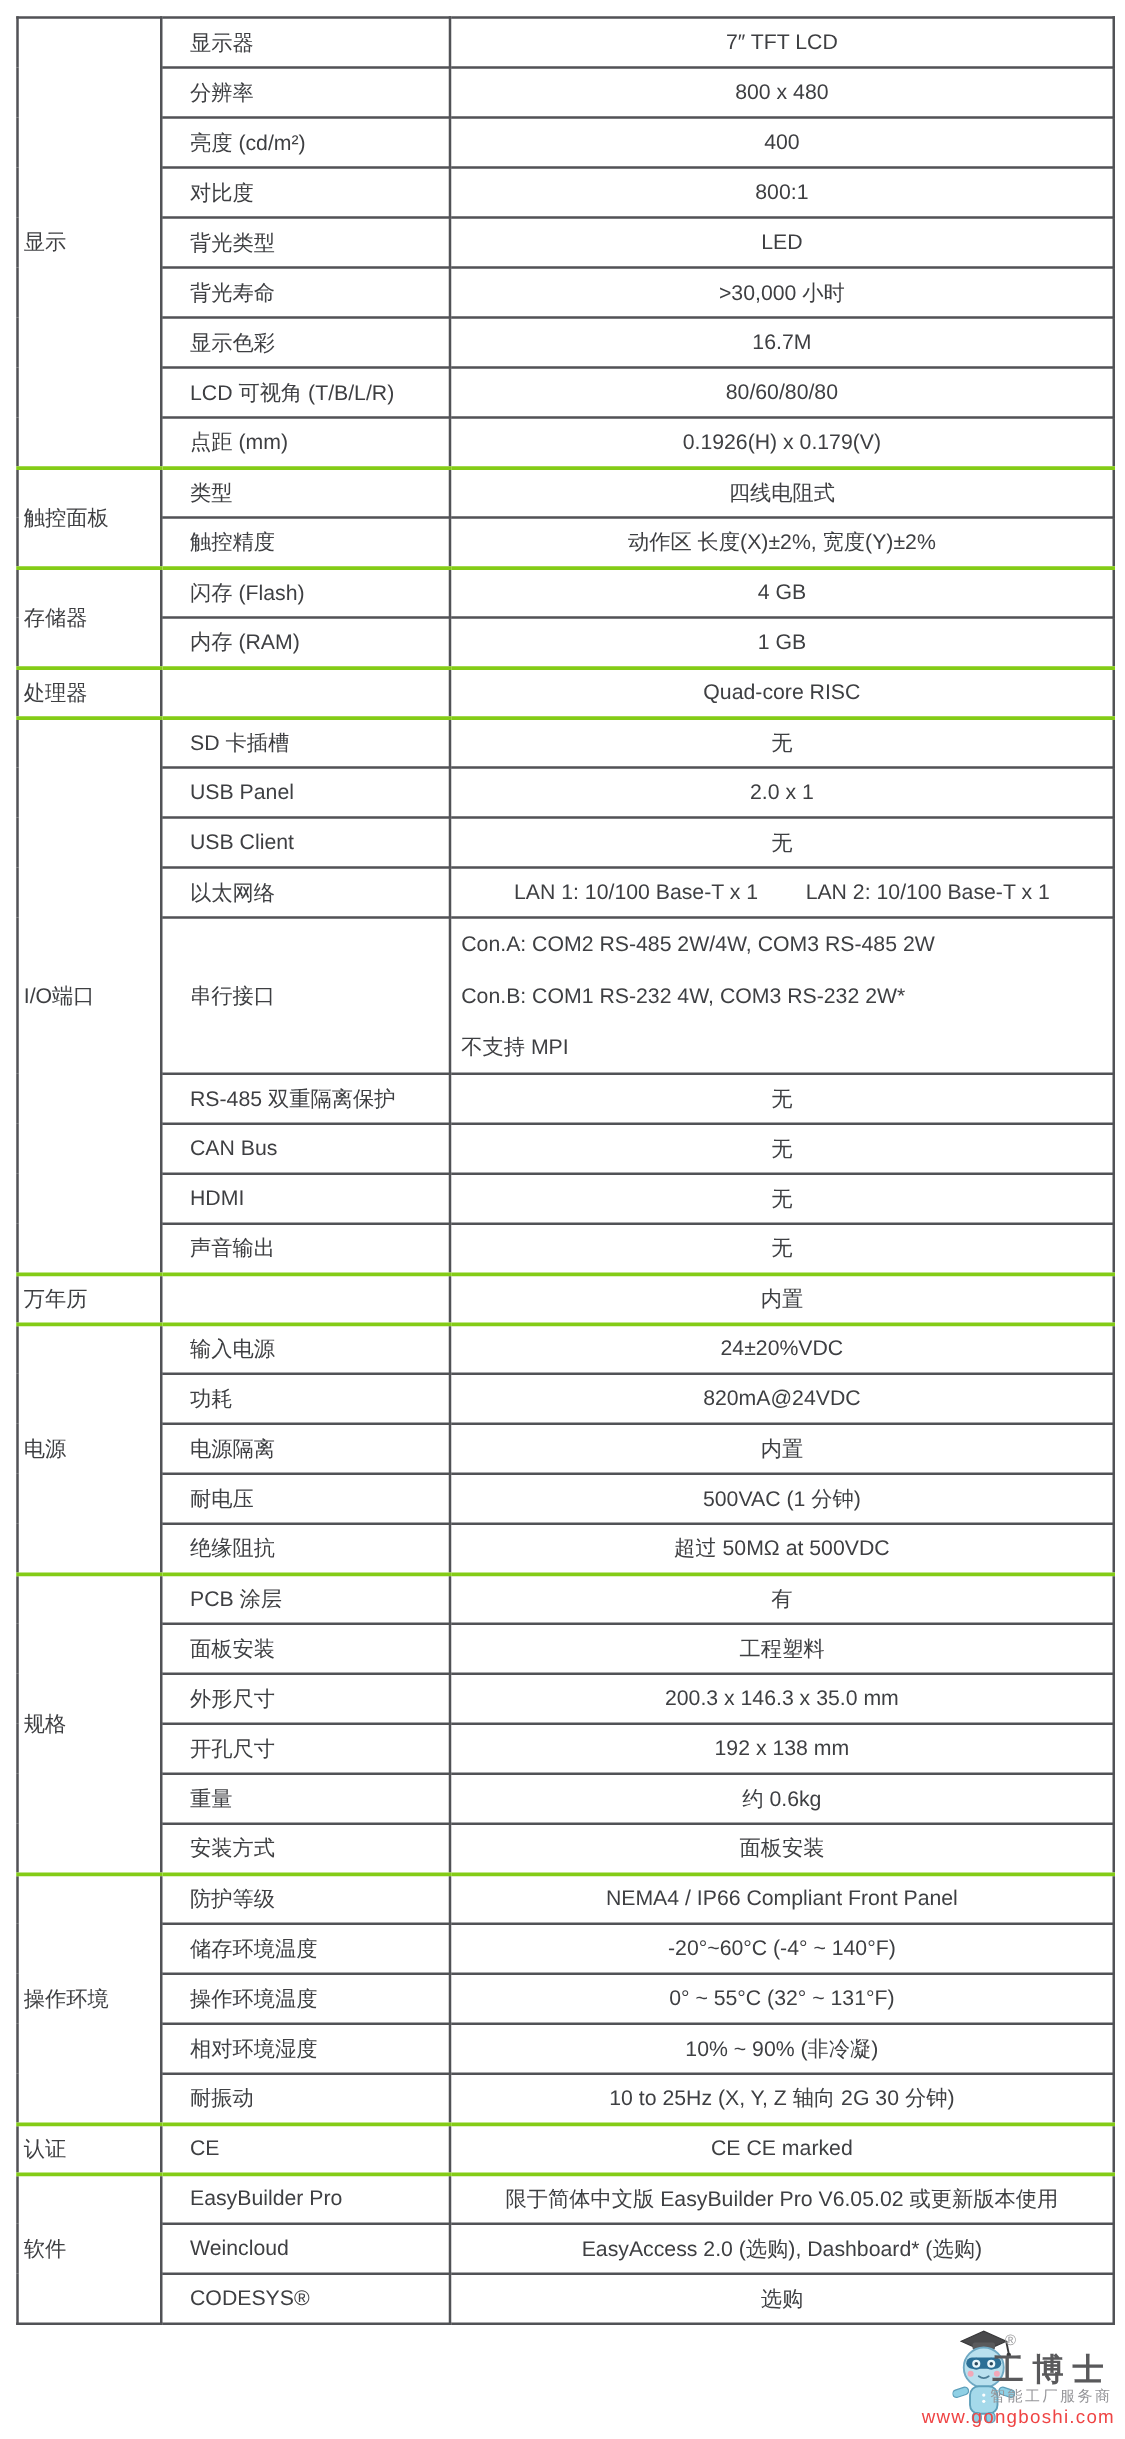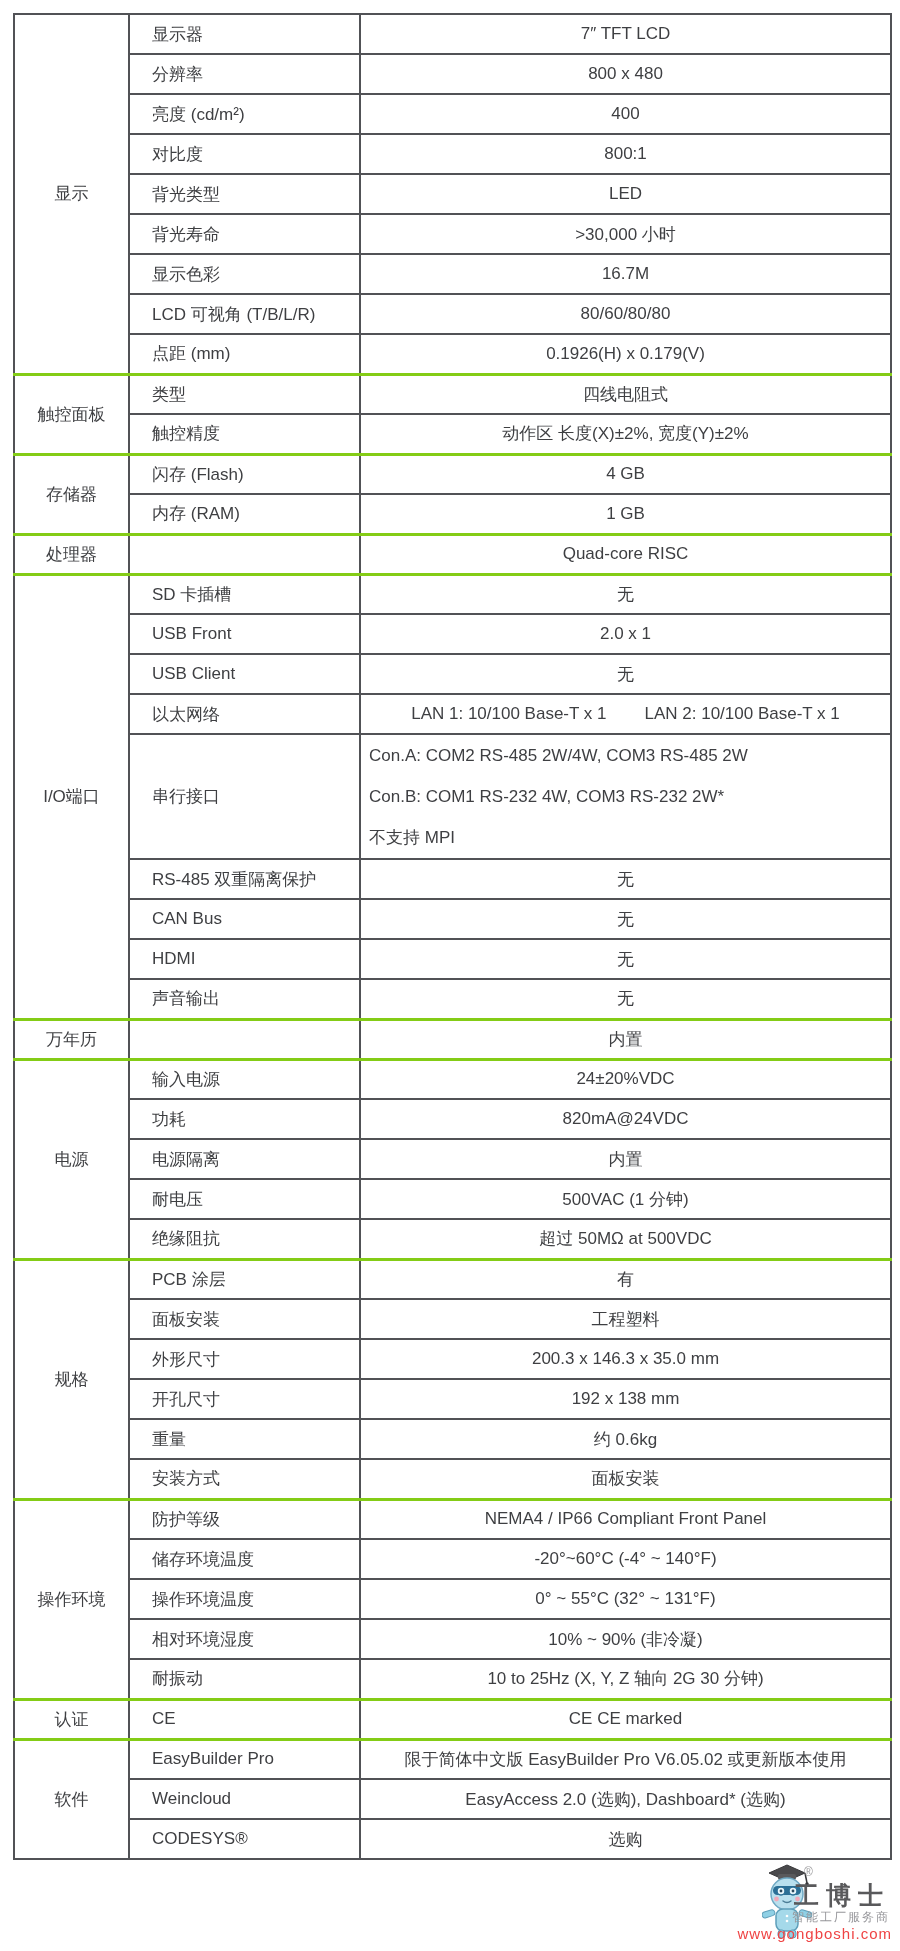--- a/index.html
+++ b/index.html
@@ -22,21 +22,20 @@
   .spec-table td {
     border: 2px solid #515256;
     height: 40px;
     background: #ffffff;
     vertical-align: middle;
     overflow: hidden;
     white-space: nowrap;
   }
   tr.section-start td { border-top: 3px solid #84cc16; }
   td.cat {
-    text-align: center;
     padding: 0 4px;
   }
   td.lbl {
     text-align: left;
     padding-left: 22px;
     padding-right: 6px;
   }
   td.val {
     text-align: center;
     padding: 0 8px;
@@ -148,21 +147,21 @@
         <td class="cat" rowspan="1">处理器</td>
         <td class="lbl"></td>
         <td class="val">Quad-core RISC</td>
       </tr>
       <tr class="section-start">
         <td class="cat" rowspan="9">I/O端口</td>
         <td class="lbl">SD 卡插槽</td>
         <td class="val">无</td>
       </tr>
       <tr>
-        <td class="lbl">USB Front</td>
+        <td class="lbl">USB Panel</td>
         <td class="val">2.0 x 1</td>
       </tr>
       <tr>
         <td class="lbl">USB Client</td>
         <td class="val">无</td>
       </tr>
       <tr>
         <td class="lbl">以太网络</td>
         <td class="val"><span class="part">LAN 1: 10/100 Base-T x 1</span><span class="part">LAN 2: 10/100 Base-T x 1</span></td>
       </tr>

